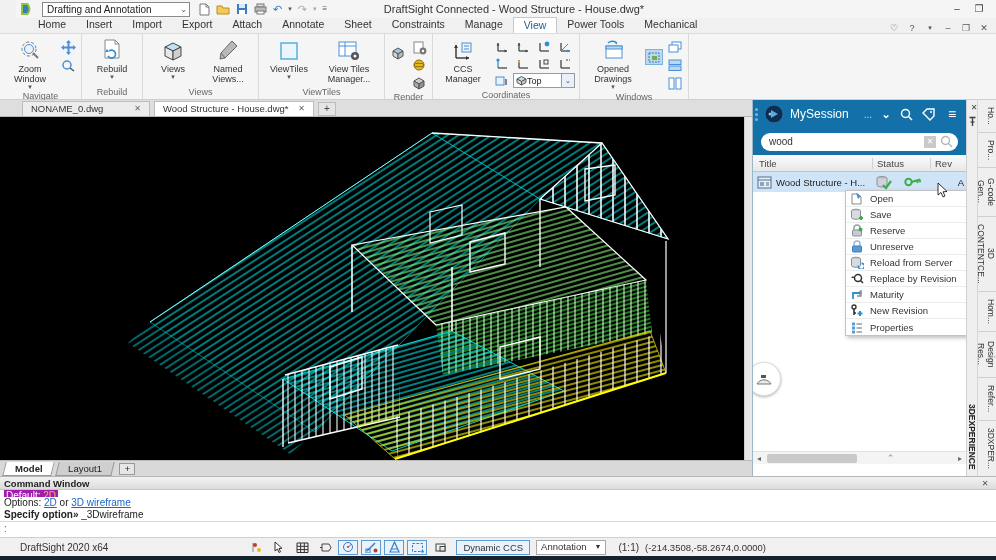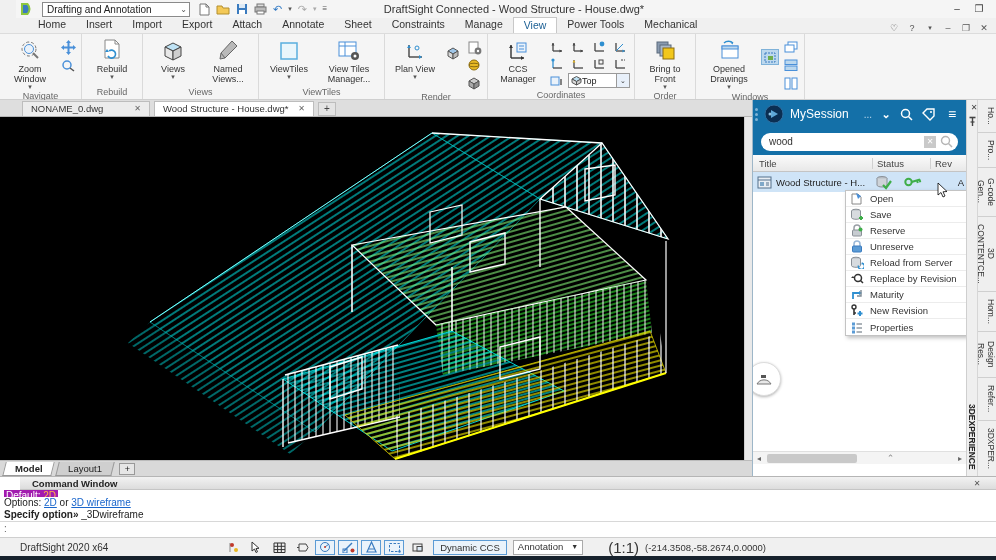--- a/index.html
+++ b/index.html
@@ -93,40 +93,40 @@
   .rail { position:relative; width:30px; background:#efefef; border-left:1px solid #cfcfcf; }
   .rail-close, .rail-pin { position:absolute; left:1px; width:12px; height:12px; font-size:8px; color:#444; text-align:center; line-height:12px; }
   .rail-close { top:2px; }
   .rail-pin { top:16px; }
   .rail-tabs { position:absolute; right:0; top:0; width:19px; height:100%; border-left:1px solid #d6d6d6; display:flex; flex-direction:column; }
   .rtab { writing-mode:vertical-rl; font-size:8.5px; color:#333; padding:7px 0; text-align:center; border-bottom:1px solid #cfcfcf; width:100%; }
   .rail-brand { position:absolute; left:0px; bottom:6px; writing-mode:vertical-rl; font-size:8.5px; font-weight:bold; color:#222; }
 
   
   .cmdwin { position:absolute; left:0; top:476px; width:996px; height:61px; background:#fff; border-top:1px solid #b5b5b5; display:flex; flex-direction:column; }
-  .cmdhead { height:13px; background:linear-gradient(#f2f2f2,#dcdcdc); border-bottom:1px solid #c5c5c5; display:flex; align-items:center; padding:0 12px;margin-left:20px; }
+  .cmdhead { height:13px; background:linear-gradient(#f2f2f2,#dcdcdc); border-bottom:1px solid #c5c5c5; display:flex; align-items:center; padding:0 4px; }
   .cmdhead .ct { font-size:9.5px; font-weight:bold; color:#222; }
   .cmdhead .cx { margin-left:auto; font-size:8px; color:#555; width:14px; text-align:center; }
   .cmdhist { padding:0 4px; font-size:10px; line-height:12px; color:#222; }
   .clipline { height:7px; overflow:hidden; }
   .clipline .sel { margin-top:-5px; display:inline-block; background:#a21caf; color:#fff; padding:0 2px; }
   .clipline .sel b { color:#ffb347; font-weight:normal; }
   .cmdlink { color:#1a66cc; text-decoration:underline; }
   .cmdinput { flex:1; border-top:1px solid #d8d8d8; font-size:10px; color:#666; padding:1px 4px; }
 
   
   .statusbar { position:absolute; left:0; top:537px; width:996px; height:19px; background:#f0f0f0; border-top:1px solid #cfcfcf; display:flex; align-items:center; font-size:10px; color:#333; }
   .sb-app { margin-left:20px; }
   .sb-icons { display:flex; gap:3px; margin-left:auto; }
   .sbtn { width:20px; height:15px; display:flex; align-items:center; justify-content:center; border:1px solid transparent; }
   .sbtn.on { border:1px solid #5b9bd5; background:#eaf3fb; }
   .sb-dyn { margin-left:6px; border:1px solid #5b9bd5; background:#eaf3fb; padding:0 6px; height:15px; line-height:14px; font-size:9.5px; }
   .sb-anno { margin-left:6px; border:1px solid #aaa; background:#fff; padding:0 4px; height:15px; line-height:14px; font-size:9.5px; display:flex; align-items:center; gap:8px; }
   .sb-anno .da { font-size:7px; }
-  .sb-scale { margin-left:25px; font-size:15px; }
+  .sb-scale { margin-left:12px; font-size:10px; }
   .sb-coords { margin-left:6px; margin-right:230px; font-size:9.5px; }
   .bottomedge { position:absolute; left:0; top:556px; width:996px; height:4px; background:#17222d; }
 
   svg { display:block; }
 </style>
 </head>
 <body>
 
 <div id="app">
 
@@ -302,33 +302,20 @@
               </svg>
             </span>
           <span class="blabel">View Tiles Manager...</span>
         </div>
       </div>
       <div class="rgroup-label">ViewTiles</div>
     </div>
 
     <div class="rgroup">
       <div class="rgroup-content">
-        <div class="bigbtn">
-          <span class="bicon">
-              <svg width="24" height="24" viewBox="0 0 24 24">
-                <line x1="6" y1="18" x2="6" y2="6" stroke="#444" stroke-width="1.4"></line>
-                <line x1="6" y1="18" x2="19" y2="18" stroke="#444" stroke-width="1.4"></line>
-                <path d="M6 6 l-2 3 h4 z" fill="#2f8fd0"></path>
-                <path d="M19 18 l-3 -2 v4 z" fill="#2f8fd0"></path>
-                <circle cx="14" cy="9" r="2" fill="none" stroke="#2f8fd0"></circle>
-              </svg>
-            </span>
-          <span class="blabel">Plan View</span>
-          <span class="bcaret">▾</span>
-        </div>
         <div class="minicol" style="padding-top:8px;">
           <span class="minibtn">
               <svg width="14" height="14" viewBox="0 0 14 14">
                 <path d="M2 5 L7 2 L12 5 L7 8 Z" fill="#9fc6e8" stroke="#555"></path>
                 <path d="M2 5 L7 8 L7 13 L2 10 Z" fill="#d8d8d8" stroke="#555"></path>
                 <path d="M12 5 L7 8 L7 13 L12 10 Z" fill="#bbb" stroke="#555"></path>
               </svg>
             </span>
         </div>
         <div class="minicol">
@@ -446,36 +433,20 @@
                 <path d="M10 4 L5.5 6.5 L5.5 10 L10 7.5 Z" fill="#ccc" stroke="#555"></path>
               </svg>
             <span>Top</span>
             <span class="vsarrow">⌄</span>
           </div>
         </div>
       </div>
       <div class="rgroup-label">Coordinates</div>
     </div>
 
-    <div class="rgroup">
-      <div class="rgroup-content">
-        <div class="bigbtn">
-          <span class="bicon">
-              <svg width="24" height="24" viewBox="0 0 24 24">
-                <rect x="4" y="3" width="11" height="11" fill="#8a9bb0" stroke="#5a6a7d"></rect>
-                <rect x="7" y="6" width="11" height="11" fill="#aab8c8" stroke="#5a6a7d"></rect>
-                <rect x="10" y="9" width="11" height="11" fill="#f2c71b" stroke="#8c6d10"></rect>
-              </svg>
-            </span>
-          <span class="blabel">Bring to Front</span>
-          <span class="bcaret">▾</span>
-        </div>
-      </div>
-      <div class="rgroup-label">Order</div>
-    </div>
 
     <div class="rgroup">
       <div class="rgroup-content">
         <div class="bigbtn" style="width:58px;">
           <span class="bicon">
               <svg width="26" height="24" viewBox="0 0 26 24">
                 <rect x="6" y="7" width="16" height="12" fill="#fff" stroke="#4a90d9"></rect>
                 <rect x="6" y="7" width="16" height="3" fill="#bcd8ee" stroke="#4a90d9"></rect>
                 <path d="M8 4 a6 5 0 0 1 9 0" fill="none" stroke="#2f8fd0" stroke-width="1.5"></path>
                 <path d="M17 4 l-3 -1 l2.5 2.5 z" fill="#2f8fd0"></path>

